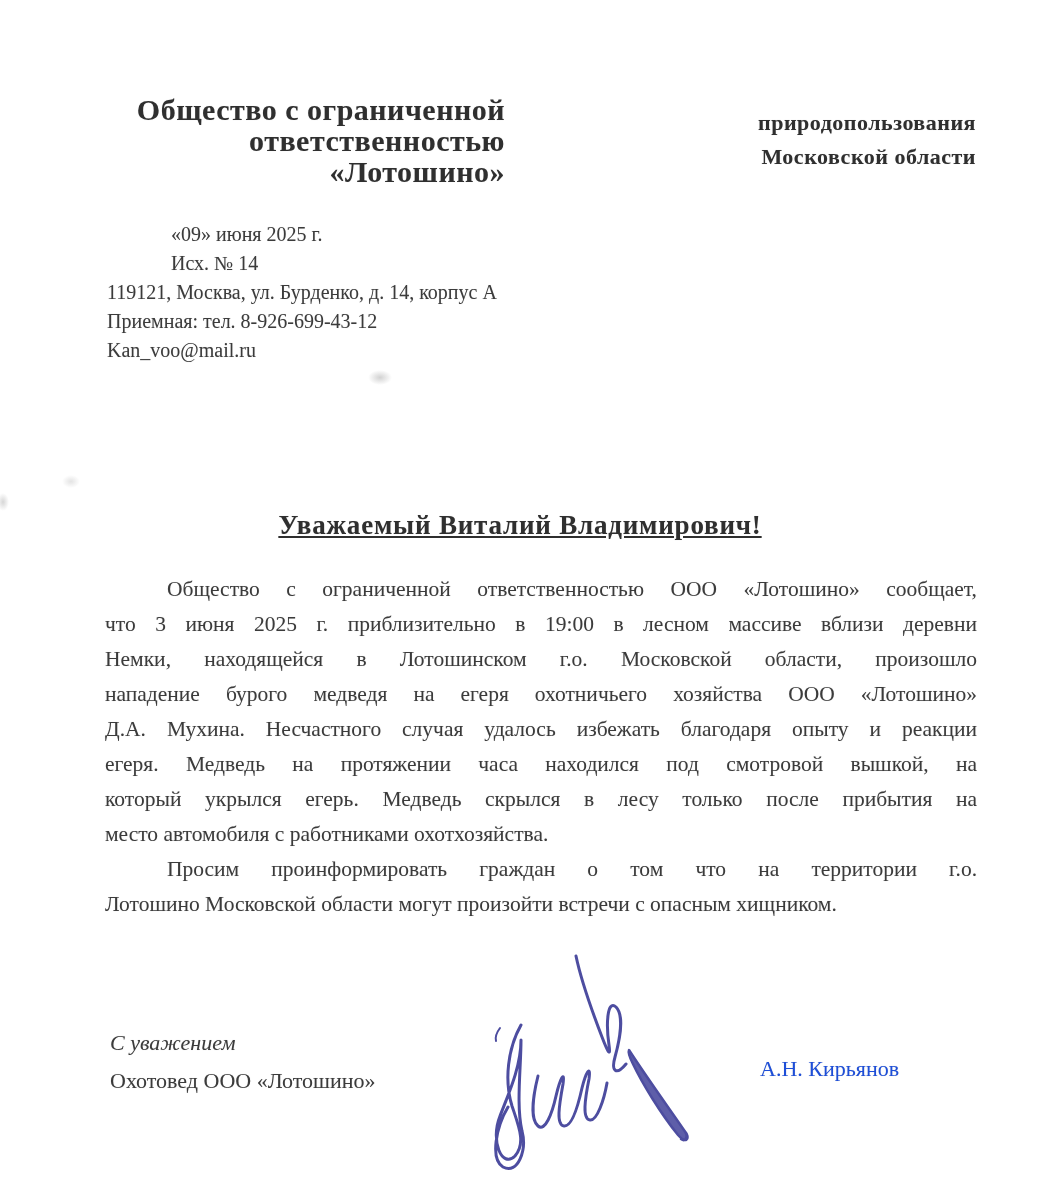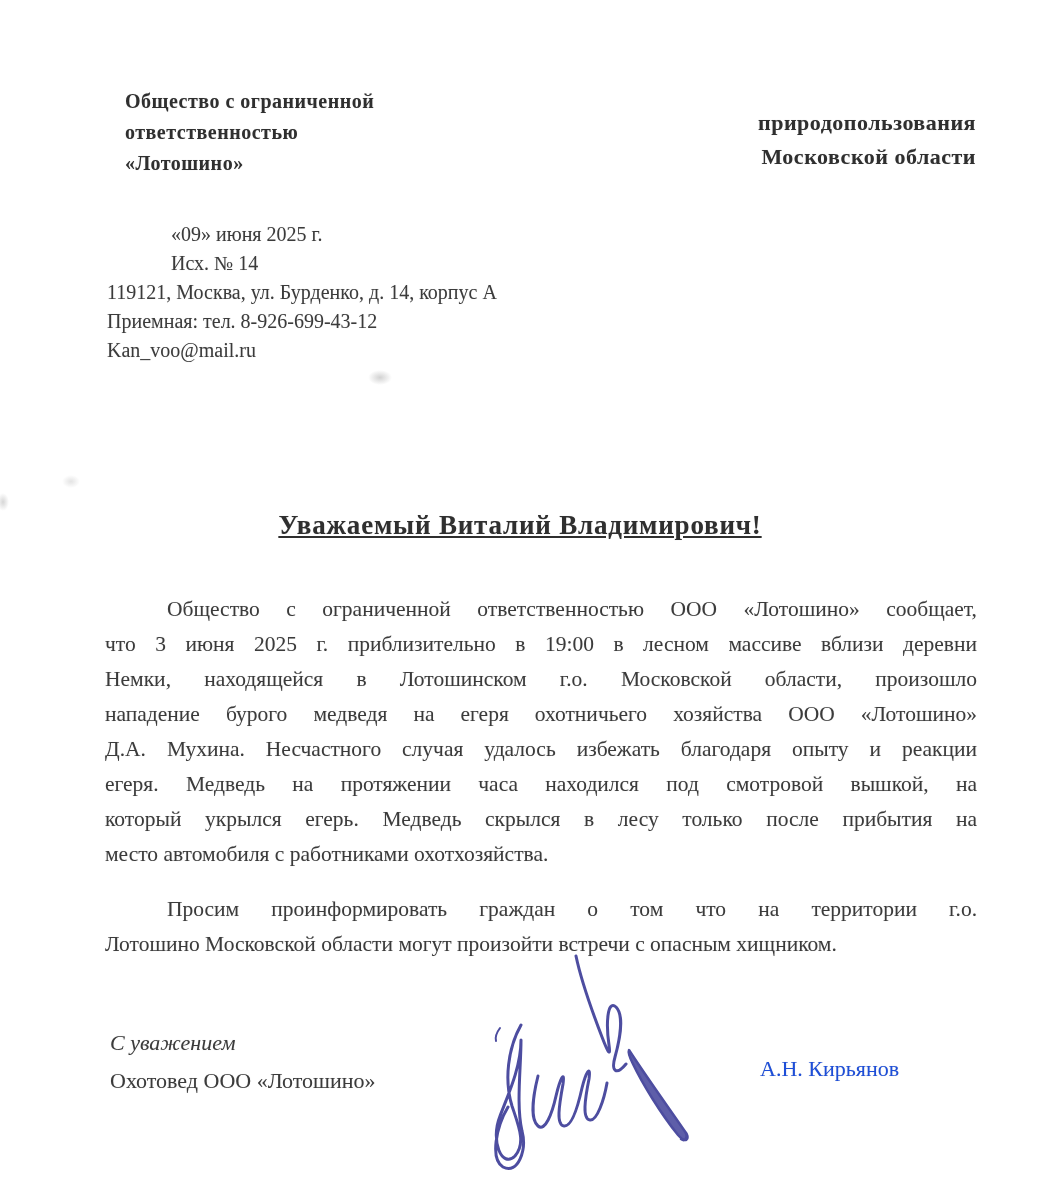--- a/index.html
+++ b/index.html
@@ -7,22 +7,22 @@
     position:relative;
     width:1040px;height:1193px;
     background:#ffffff;
     font-family:"Liberation Serif", serif;
     color:#3b3b3b;
     overflow:hidden;
     text-shadow:0 0 1px rgba(90,90,90,0.22); 
   }
   
   .sender{
-    position:absolute;left:125px;top:86px;width:380px;
-    text-align:left;font-weight:bold;font-size:20px;line-height:31px;
+    position:absolute;left:125px;top:94px;width:380px;
+    text-align:right;font-weight:bold;font-size:30px;line-height:31px;
     color:#2f2f2f;letter-spacing:0.5px;
   }
   
   .recipient{
     position:absolute;right:52px;top:106px;width:320px;
     text-align:right;font-size:22px;line-height:34px;color:#2f2f2f;
   }
   .recipient .r-bold{font-weight:bold;padding-right:12px;letter-spacing:0.5px;}
   .recipient .r-name{font-weight:normal;color:#404040;margin-top:1px;}
   
@@ -37,21 +37,21 @@
     text-align:center;font-weight:bold;font-size:27px;
     color:#2f2f2f;letter-spacing:0.8px;text-decoration:underline;
   }
   
   .body-text{
     position:absolute;left:105px;top:572px;width:872px;
     font-size:21.5px;line-height:35px;color:#3b3b3b;
   }
   .jline{text-align:justify;text-align-last:justify;}
   .lline{text-align:left;}
-  .indent{text-indent:62px;margin-top:20px;}
+  .indent{text-indent:62px;}
   
   .signoff{position:absolute;left:110px;top:1024px;font-size:22px;line-height:38px;color:#3b3b3b;}
   .regards{font-style:italic;}
   .signer{position:absolute;left:760px;top:1056px;font-size:22px;color:#1d4ed8;}
   
   .signature{position:absolute;left:445px;top:928px;width:290px;height:260px;}
   
   .smudge{position:absolute;pointer-events:none;}
   .s1{left:368px;top:370px;width:24px;height:15px;
       background:radial-gradient(ellipse at center, rgba(125,125,125,0.35), rgba(125,125,125,0) 70%);}

